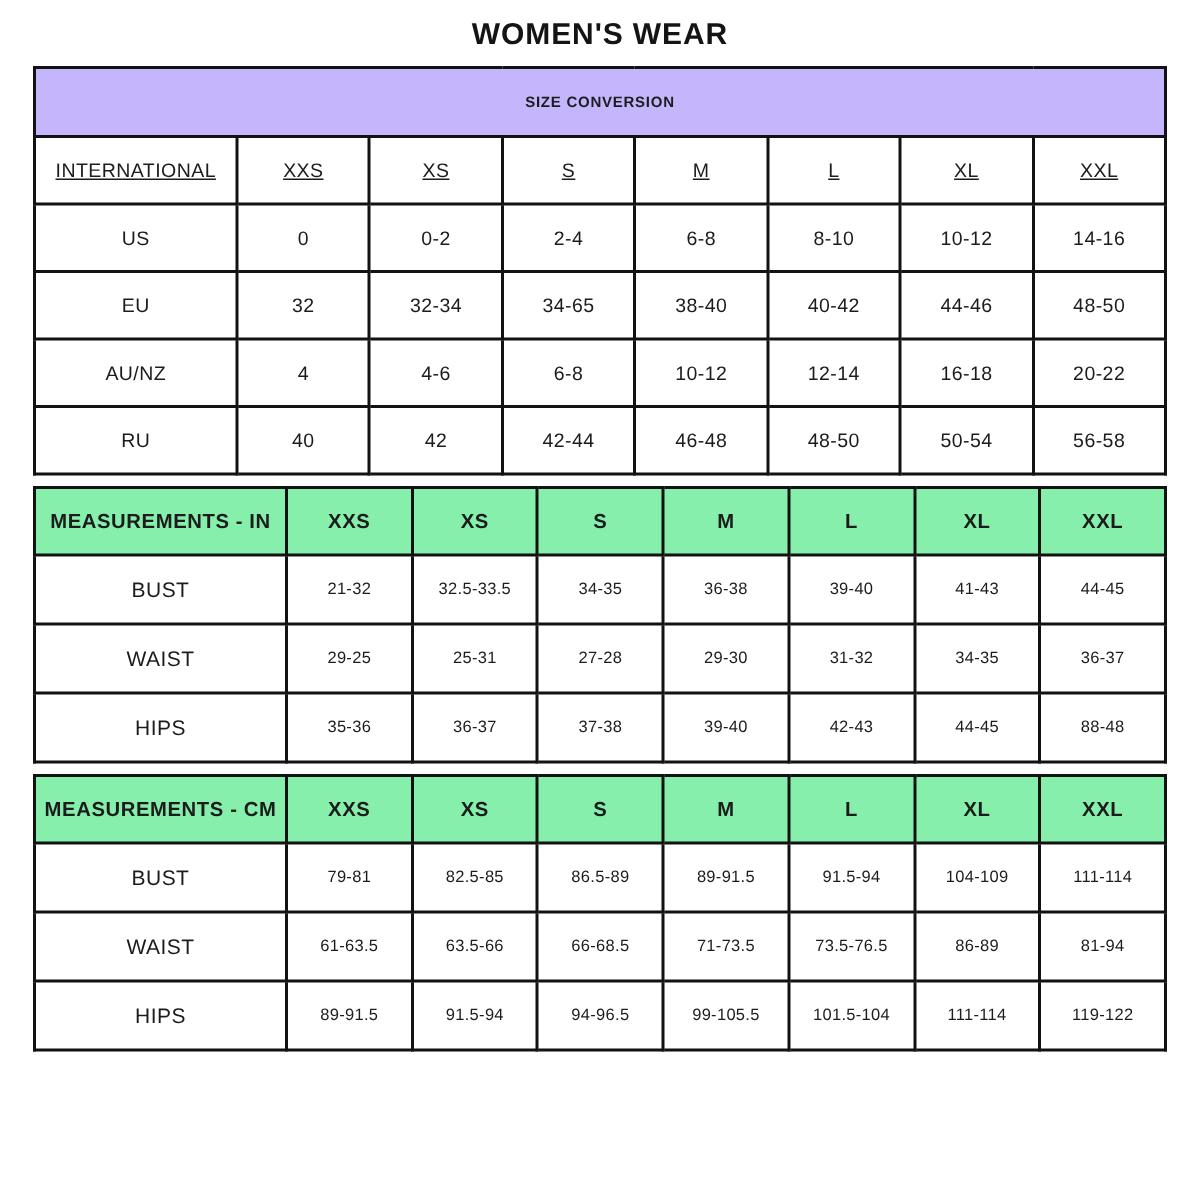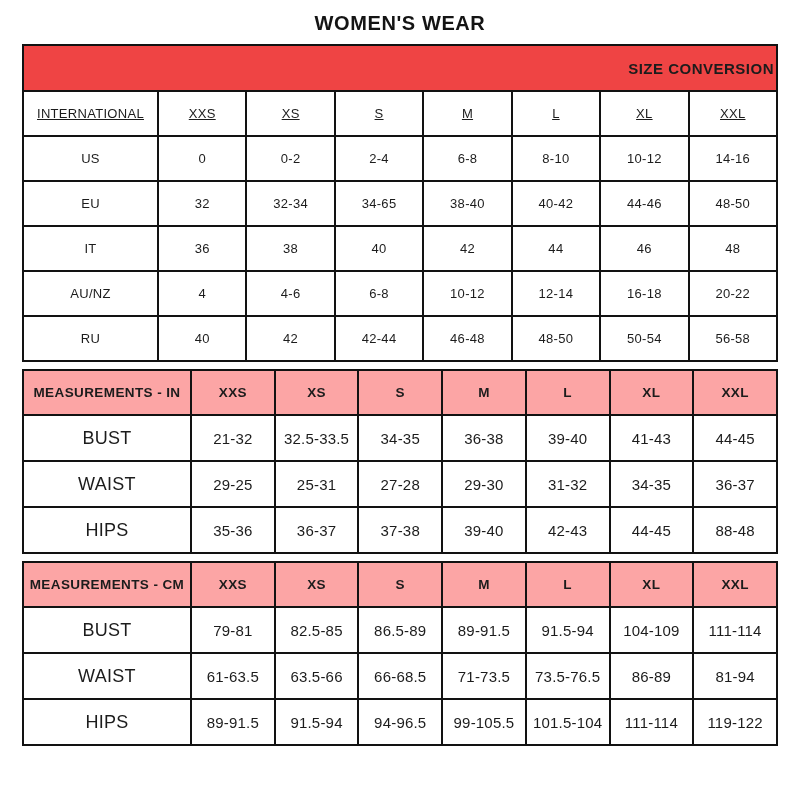--- a/index.html
+++ b/index.html
@@ -38,47 +38,46 @@
     text-align: center;
     vertical-align: middle;
     padding: 0 2px;
     height: 45px;
     font-size: 13px;
     letter-spacing: 0.3px;
     font-weight: 500;
   }
   
   .tbl-conversion .caption-cell {
-    background: #ef4444;
+    background: #c4b5fd;
     height: 46px;
     font-weight: 700;
-    font-size: 15px;
+    font-size: 10px;
     letter-spacing: 0.5px;
-    text-align: right;
   }
   .tbl-conversion .cols-row td {
     font-weight: 500;
     font-size: 13px;
     text-decoration: underline;
   }
   
   .tbl-measure .header-row td {
-    background: #fca5a5;
+    background: #86efac;
     font-weight: 700;
     font-size: 13.5px;
     letter-spacing: 0.4px;
     height: 45px;
   }
   .tbl-measure td.value-cell {
-    font-size: 15px;
+    font-size: 11px;
     letter-spacing: 0.2px;
     height: 46px;
   }
   .tbl-measure td.row-label {
-    font-size: 18px;
+    font-size: 14px;
     font-weight: 500;
   }
 </style>
 </head>
 <body>
 
 <div class="sheet">
   <h1 class="page-title">WOMEN'S WEAR</h1>
 
   <table class="tbl-conversion">
@@ -112,30 +111,20 @@
         </tr>
         <tr>
           <td>EU</td>
           <td>32</td>
           <td>32-34</td>
           <td>34-65</td>
           <td>38-40</td>
           <td>40-42</td>
           <td>44-46</td>
           <td>48-50</td>
-        </tr>
-        <tr>
-          <td>IT</td>
-          <td>36</td>
-          <td>38</td>
-          <td>40</td>
-          <td>42</td>
-          <td>44</td>
-          <td>46</td>
-          <td>48</td>
         </tr>
         <tr>
           <td>AU/NZ</td>
           <td>4</td>
           <td>4-6</td>
           <td>6-8</td>
           <td>10-12</td>
           <td>12-14</td>
           <td>16-18</td>
           <td>20-22</td>

